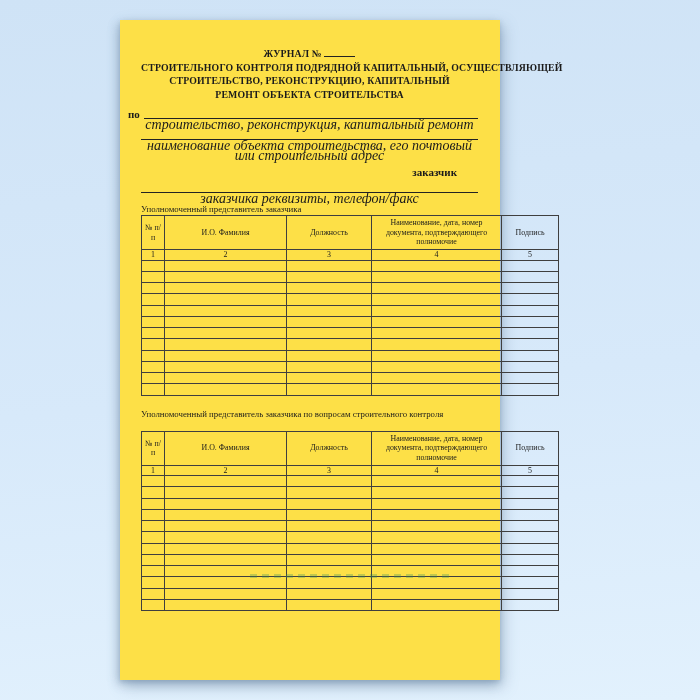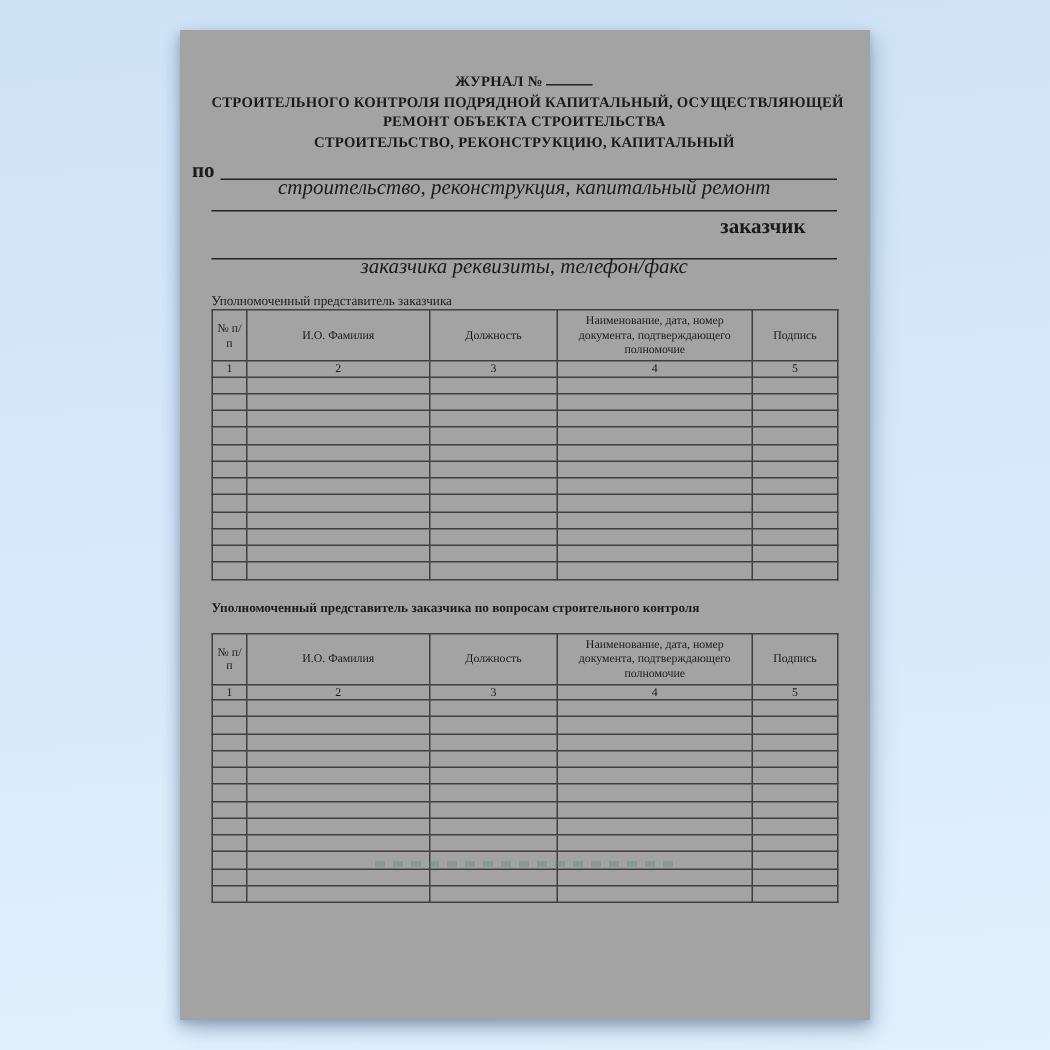--- a/index.html
+++ b/index.html
@@ -2,43 +2,43 @@
 <html><head>
 <meta charset="utf-8">
 <style>
   html,body{margin:0;padding:0;}
   body{
     width:700px;height:700px;position:relative;overflow:hidden;
     background:linear-gradient(175deg,#cfe3f6 0%,#d7e9fa 55%,#e2f1fd 100%);
     font-family:"Liberation Serif","DejaVu Serif",serif;
   }
   .page{
-    position:absolute;left:120px;top:20px;width:460px;height:660px;
-    background:#a3a3a3;box-sizing:border-box;
+    position:absolute;left:120px;top:20px;width:380px;height:660px;
+    background:#fde047;box-sizing:border-box;
     padding:27px 22px 0 21px;color:#1b1b1b;
     box-shadow:-3px 4px 9px rgba(95,125,155,.30),3px 6px 14px rgba(95,125,155,.42),0 2px 4px rgba(95,125,155,.25);
   }
   .title{ text-align:center;font-weight:bold;font-size:9.8px;line-height:13.5px;letter-spacing:.15px;}
   .title .t-line{white-space:nowrap;}
   .blank-short{display:inline-block;width:31px;height:9px;border-bottom:1px solid #222;vertical-align:baseline;}
   .field-row{display:flex;align-items:flex-end;margin-left:-13px;}
   .field-row.full{margin-left:0;}
-  .f-label{font-size:14px;font-weight:bold;line-height:10px;flex:0 0 auto;}
+  .f-label{font-size:11px;font-weight:bold;line-height:10px;flex:0 0 auto;}
   .f-label.po{margin-right:4px;}
   .f-label.zak{margin-right:21px;}
   .blank{flex:1;height:10px;border-bottom:1px solid #232323;}
   .row-a{margin-top:7px;}
   .row-b{margin-top:1px;}
   .row-b .blank{height:8px;}
   .row-c{margin-top:6px;flex-direction:column;}
   .row-d{margin-top:4px;}
   .caption{font-style:italic;font-size:14px;line-height:10px;text-align:center;margin-top:1px;}
   .caption.indent{margin-left:56px;}
-  .section-heading{font-size:8.8px;line-height:11px;margin-top:11px;}
-  .section-heading.second{margin-top:13px;margin-bottom:11px;font-weight:bold;}
+  .section-heading{font-size:8.8px;line-height:11px;}
+  .section-heading.second{margin-top:13px;margin-bottom:11px;}
   table.reg-table{width:100%;border-collapse:collapse;table-layout:fixed;padding-left:13px;}
   table.reg-table th,table.reg-table td{
     border:1px solid #3f3f3f;font-weight:normal;font-size:7.9px;line-height:9.5px;
     text-align:center;vertical-align:middle;padding:0 2px;box-sizing:border-box;
   }
   tr.head-row th{height:34px;}
   tr.num-row td{height:10px;}
   tbody.fill td{height:11.25px;}
   .watermark{
     position:absolute;left:130px;top:554px;width:200px;height:4px;
@@ -47,33 +47,34 @@
   }
 </style>
 </head>
 <body>
 
 <div class="page">
 
   <div class="title">
     <div class="t-line"><span>ЖУРНАЛ №</span> <span class="blank-short"></span></div>
     <div class="t-line">СТРОИТЕЛЬНОГО КОНТРОЛЯ ПОДРЯДНОЙ КАПИТАЛЬНЫЙ, ОСУЩЕСТВЛЯЮЩЕЙ</div>
+    <div class="t-line">СТРОИТЕЛЬСТВО, РЕКОНСТРУКЦИЮ, КАПИТАЛЬНЫЙ</div>
     <div class="t-line">РЕМОНТ ОБЪЕКТА СТРОИТЕЛЬСТВА</div>
-    <div class="t-line">СТРОИТЕЛЬСТВО, РЕКОНСТРУКЦИЮ, КАПИТАЛЬНЫЙ</div>
   </div>
 
   <div class="field-row row-a">
     <span class="f-label po">по</span>
     <span class="blank"></span>
   </div>
   <div class="caption">строительство, реконструкция, капитальный ремонт</div>
 
   <div class="field-row full row-b">
     <span class="blank"></span>
   </div>
+  <div class="caption">наименование объекта строительства, его почтовый или строительный адрес</div>
 
   <div class="field-row row-c">
     <span class="f-label zak">заказчик</span>
     <span class="blank"></span>
   </div>
 
   <div class="field-row full row-d">
     <span class="blank"></span>
   </div>
   <div class="caption">заказчика реквизиты, телефон/факс</div>

